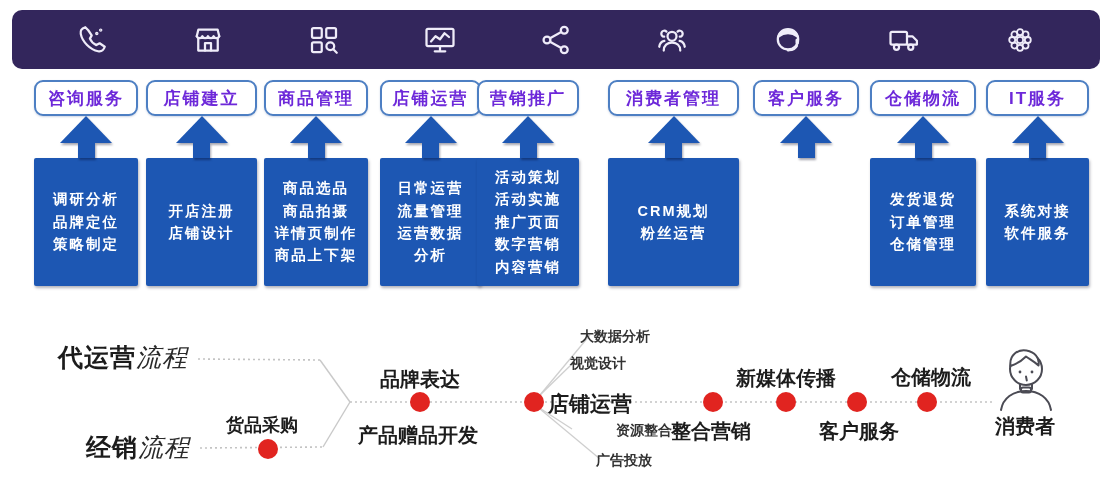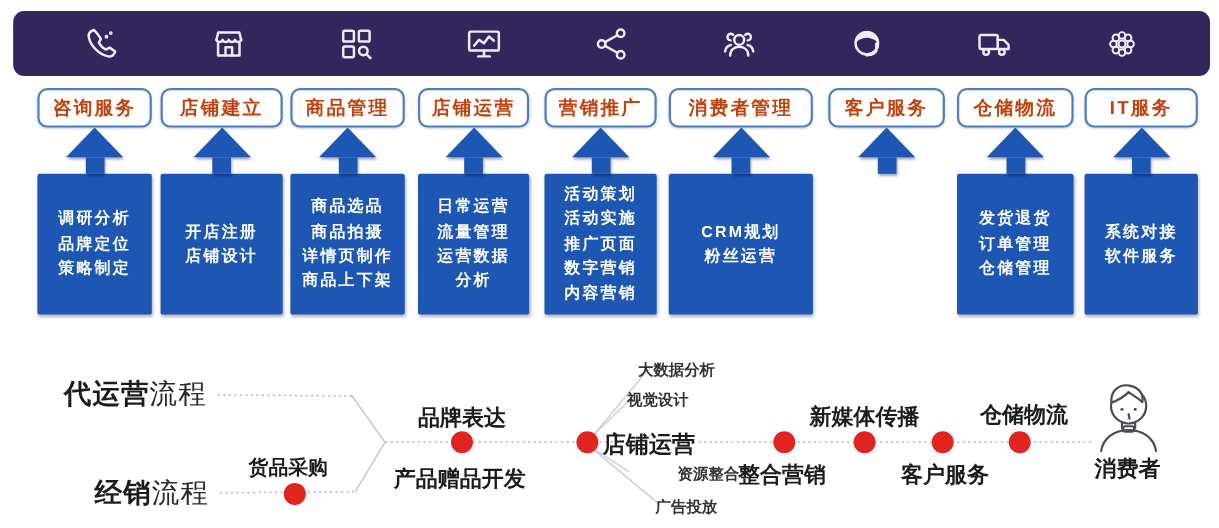--- a/index.html
+++ b/index.html
@@ -13,48 +13,48 @@
             justify-content:space-between; padding:0 62px; }
   .topbar svg { display:block; }
 
   
   .services { position:absolute; left:0; top:80px; width:1108px; height:212px; }
   .col { position:absolute; top:0; display:flex; flex-direction:column; align-items:center; }
   .col:nth-of-type(1){ left:34px;  width:104px; }
   .col:nth-of-type(2){ left:146px; width:111px; }
   .col:nth-of-type(3){ left:264px; width:104px; }
   .col:nth-of-type(4){ left:380px; width:101px; }
-  .col:nth-of-type(5){ left:495px; width:102px;align-items:center; }
+  .col:nth-of-type(5){ left:477px; width:102px;align-items:center; }
   .col:nth-of-type(6){ left:608px; width:131px; }
   .col:nth-of-type(7){ left:753px; width:106px; }
   .col:nth-of-type(8){ left:870px; width:106px; }
   .col:nth-of-type(9){ left:986px; width:103px; }
 
   .label-box { width:100%; height:36px; background:#fff; border:2px solid #4d7fc3;
                border-radius:9px; display:flex; align-items:center; justify-content:center;
-               color:#c2410c; font-weight:bold; font-size:17px; letter-spacing:2px;
+               color:#6d28d9; font-weight:bold; font-size:17px; letter-spacing:2px;
                box-shadow:0 1px 2px rgba(60,90,150,.25); }
   .arrow { height:42px; display:flex; flex-direction:column; align-items:center;
            justify-content:flex-end; filter:drop-shadow(1px 2px 1px rgba(0,0,30,.35)); }
   .arrow-head { width:0; height:0; border-left:26px solid transparent;
                 border-right:26px solid transparent; border-bottom:27px solid #1d57b3; }
   .arrow-stem { width:17px; height:15px; background:#1d57b3; }
   .panel { width:100%; height:128px; background:#1d57b3; border-radius:2px;
            display:flex; align-items:center; justify-content:center; text-align:center;
            color:#fff; font-size:14.5px; font-weight:bold; letter-spacing:2px;
            line-height:1.55; white-space:pre-line;
            box-shadow:1px 2px 3px rgba(0,0,30,.3); }
 
   
   .flow { position:absolute; left:0; top:308px; width:1108px; height:172px; }
   .flow svg.lines { position:absolute; left:0; top:0; }
   .fl { position:absolute; color:#1c1c1c; white-space:nowrap; }
   .lane   { font-size:25px; letter-spacing:1px; }
   .lane b  { font-weight:900; }
-  .lane span { font-weight:500; color:#2a2a2a; }
+  .lane span { font-weight:500; color:#2a2a2a;font-style:italic; }
   .node-lg { font-size:20px; font-weight:bold; }
   .node-xl { font-size:21px; font-weight:900; }
   .node-sm { font-size:14px; font-weight:600; color:#333; }
   .dot { position:absolute; width:20px; height:20px; border-radius:50%;
          background:#e12420; transform:translate(-50%,-50%); }
 </style>
 </head>
 <body>
 
 <div class="topbar">

